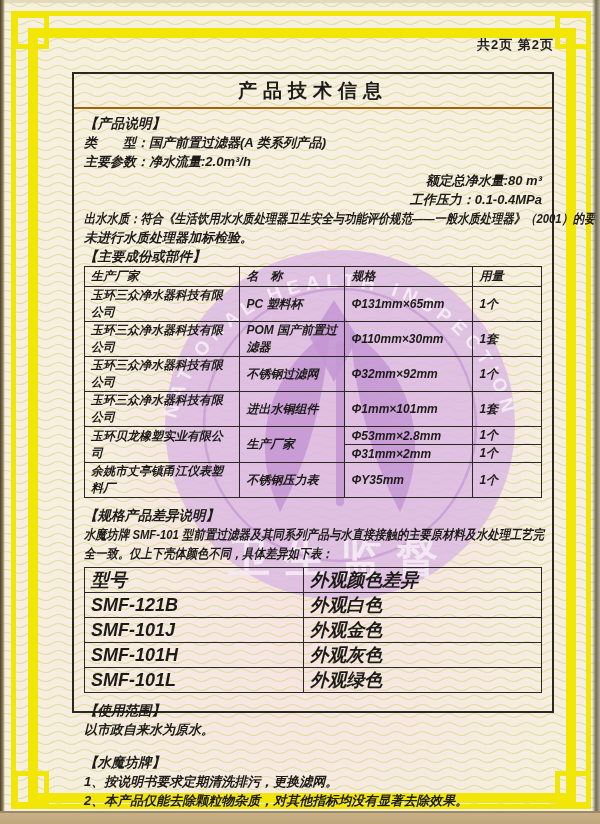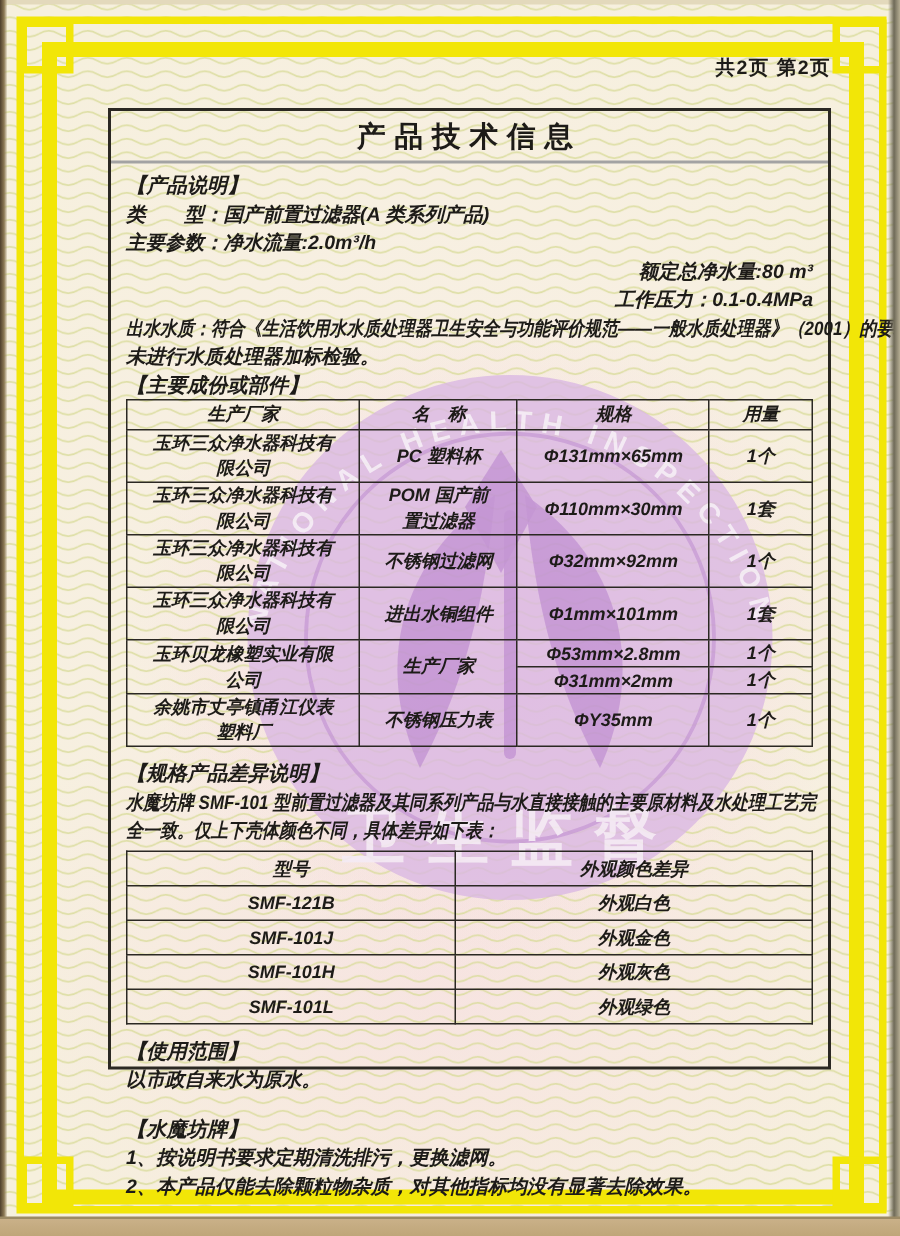--- a/index.html
+++ b/index.html
@@ -25,32 +25,32 @@
   .knot.bl{left:13px;bottom:17px;} .knot.br{right:9px;bottom:17px;}
   
   .edge{position:absolute;pointer-events:none;}
   .edge-left{left:0;top:0;bottom:0;width:5px;background:linear-gradient(90deg,#4e3f2b,#8d7a55 55%,rgba(141,122,85,0));}
   .edge-right{right:0;top:0;bottom:0;width:8px;background:linear-gradient(90deg,rgba(0,0,0,0),#6f6a58 50%,#b5ad93);}
   .edge-bottom{left:0;right:0;bottom:0;height:13px;background:linear-gradient(180deg,#9c8a64 0 2px,#c9b088 2px,#bfa679);}
   .edge-top{left:0;right:0;top:0;height:3px;background:#e3d9bc;}
   .pageinfo{position:absolute;top:36px;right:46px;font-size:13px;font-weight:700;letter-spacing:1px;}
   
   .doc{position:absolute;left:72px;top:72px;width:478px;height:637px;border:2px solid #2b2823;}
-  .titlebar{height:33px;border-bottom:2px solid #a3a3a3;display:flex;align-items:center;justify-content:center;}
+  .titlebar{height:33px;border-bottom:2px solid #a16207;display:flex;align-items:center;justify-content:center;}
   .titlebar span{font-size:19px;font-weight:700;letter-spacing:6px;}
   .inner{padding:5px 10px 0 10px;font-size:13px;font-weight:700;font-style:italic;}
   .inner p{margin:0;line-height:19px;white-space:nowrap;}
   .indent{padding-left:65px;text-align:right;}
   .cond{display:inline-block;transform:scaleX(.87);transform-origin:0 60%;white-space:nowrap;}
   .sec-head{margin-top:0;font-size:13.5px;}
   table{border-collapse:collapse;width:100%;table-layout:fixed;background:transparent;}
   table,th,td{border:1.4px solid #2b2823;}
-  th,td{padding:0 14px;text-align:center;font-size:12px;font-weight:700;overflow:hidden;}
+  th,td{padding:0 6px;text-align:left;font-size:12px;font-weight:700;overflow:hidden;}
   .t1 th{height:19px;} .t1 td{height:17px;}
-  .t2 td,.t2 th{height:22px;font-size:12px;}
+  .t2 td,.t2 th{height:22px;font-size:18px;}
   .gap4{height:4px;} .gap8{height:8px;} .gap14{height:14px;}
   .note-line{line-height:20px;}
 </style>
 </head>
 <body>
 
 <div class="page">
 
   <div class="tint"></div>
 

